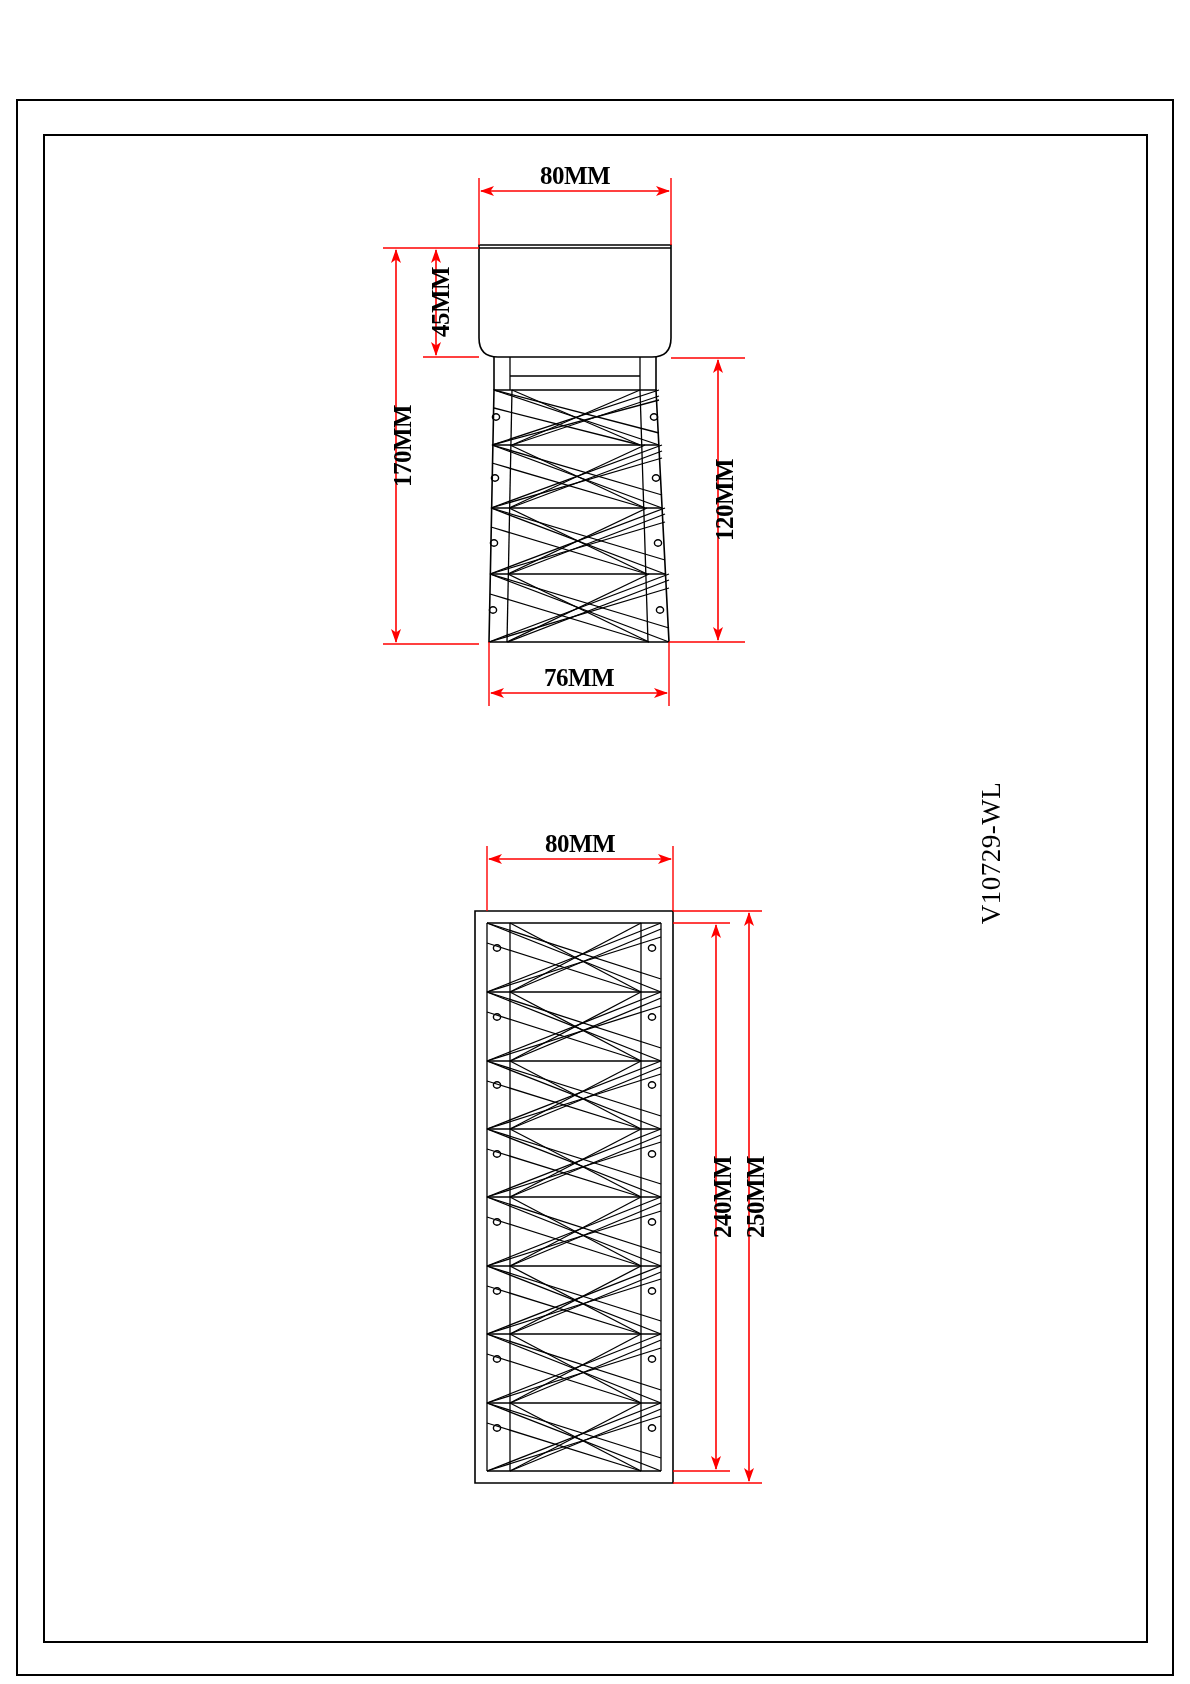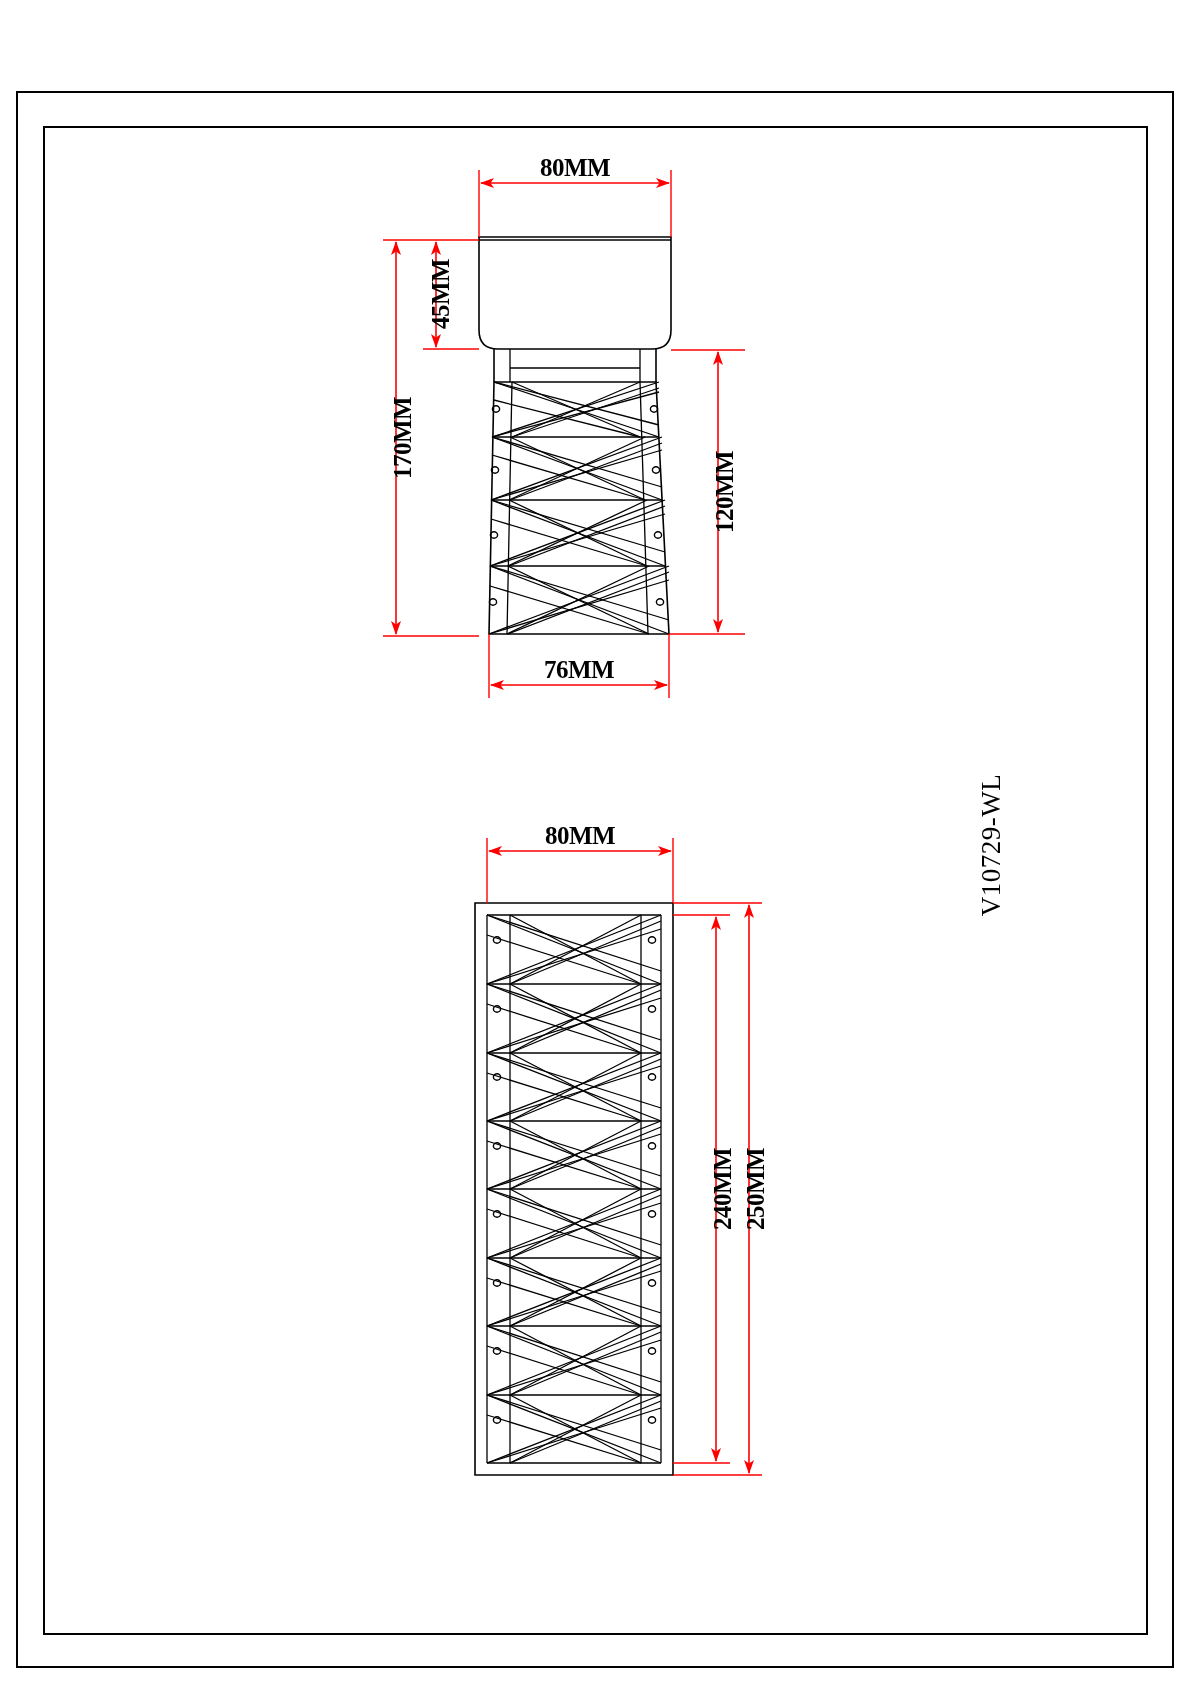--- a/index.html
+++ b/index.html
@@ -12,20 +12,21 @@
     width: 1190px;
     height: 1684px;
     font-family: "Liberation Serif", "DejaVu Serif", serif;
     overflow: hidden;
   }
   #sheet {
     position: relative;
     width: 1190px;
     height: 1416px;
     background: #ffffff;
+    margin-top: 8px;
   }
   #drawing-svg {
     display: block;
     width: 1190px;
     height: 1684px;
   }
   .dim-text {
     font-family: "Liberation Serif", "DejaVu Serif", serif;
     font-weight: 700;
     font-size: 25px;

